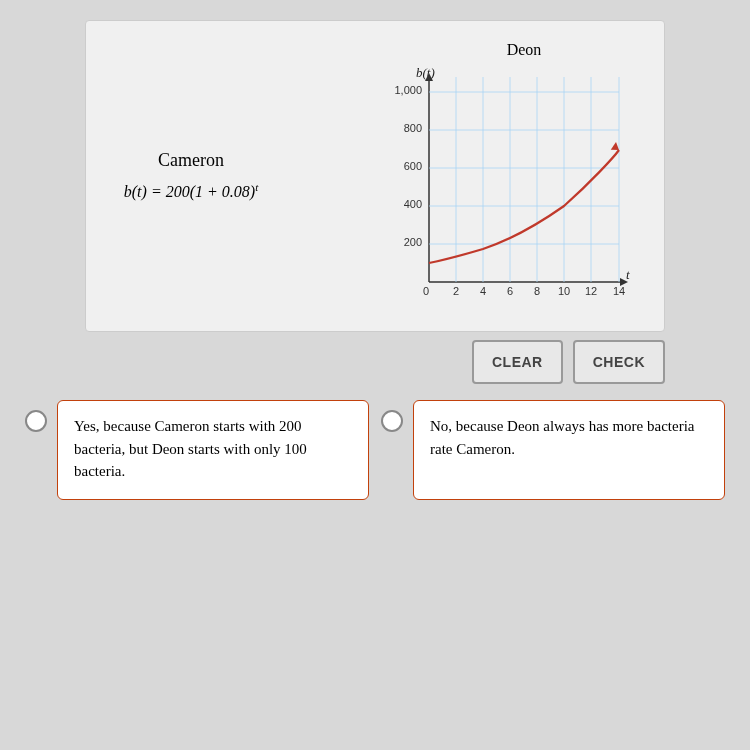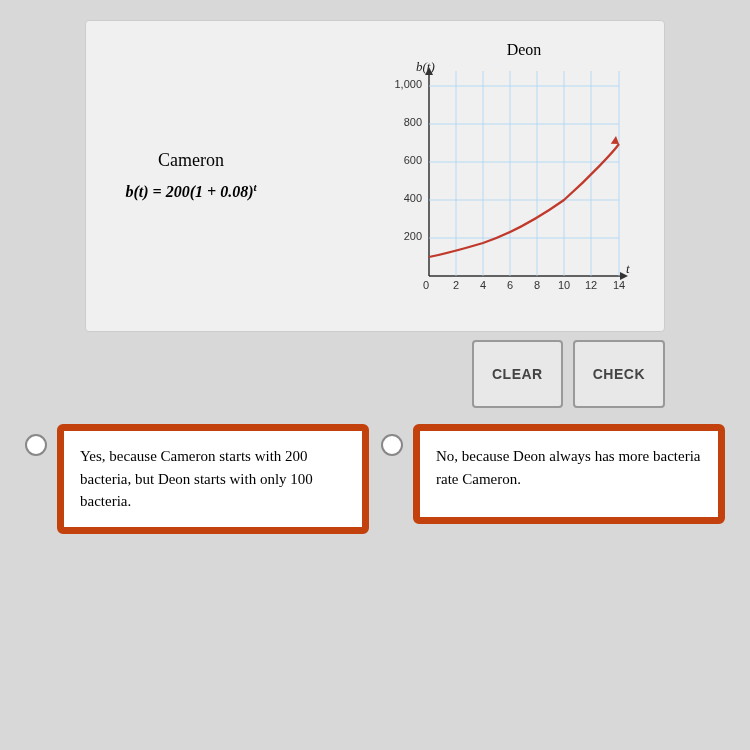--- a/index.html
+++ b/index.html
@@ -46,59 +46,58 @@
     .cameron-label {
       font-size: 18px;
       margin-bottom: 10px;
       font-family: Georgia, serif;
     }
 
     .cameron-formula {
       font-size: 16px;
       font-family: Georgia, serif;
       font-style: italic;
-      font-weight: bold;
     }
 
     .cameron-formula sup {
       font-size: 11px;
     }
 
     
     .graph-container {
       position: relative;
       width: 260px;
       height: 270px;
     }
 
     .graph-title {
       text-align: center;
       font-size: 16px;
       font-family: Georgia, serif;
-      margin-bottom: 2px;
+      margin-bottom: 8px;
       margin-left: 40px;
     }
 
     .graph-area {
       position: relative;
       width: 260px;
       height: 255px;
     }
 
     
     .action-buttons {
       display: flex;
       justify-content: flex-end;
       width: 580px;
       gap: 10px;
       margin-bottom: 16px;
     }
 
     .btn {
-      padding: 24px 18px;
+      padding: 12px 18px;
       border-radius: 4px;
       border: 2px solid #999;
       background-color: #e8e8e8;
       font-size: 14px;
       font-weight: bold;
       font-family: Arial, sans-serif;
       letter-spacing: 0.5px;
       cursor: pointer;
       color: #444;
     }
@@ -124,21 +123,21 @@
       border-radius: 50%;
       border: 2px solid #888;
       background: white;
       flex-shrink: 0;
       margin-top: 10px;
       cursor: pointer;
     }
 
     .choice-box {
       background: white;
-      border: 7px solid #c2410c;
+      border: 1px solid #c2410c;
       border-radius: 6px;
       padding: 14px 16px;
       font-size: 15px;
       font-family: Georgia, serif;
       line-height: 1.5;
       flex: 1;
       min-height: 100px;
     }
   </style>
 </head>

